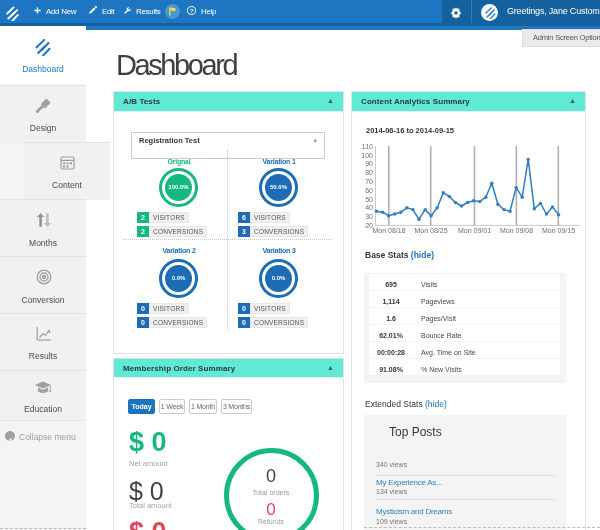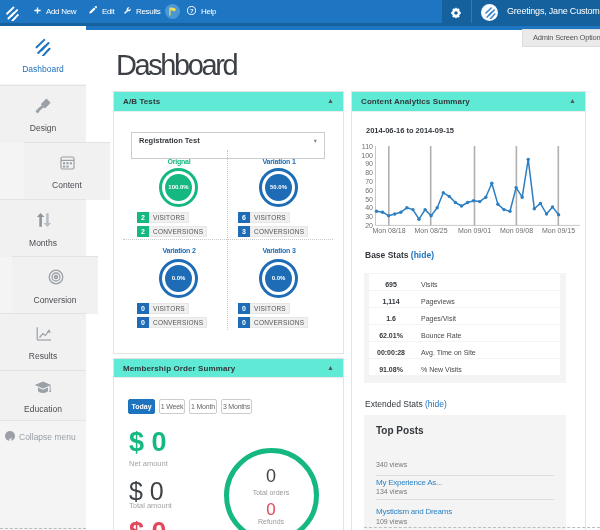--- a/index.html
+++ b/index.html
@@ -139,21 +139,21 @@
     </div>
 
     <div class="side-item" style="top:173px;height:57px;">
       <svg style="top:12px;" width="16" height="16" viewBox="0 0 16 16">
           <path fill="#8f959b" d="M4.6 1 0.9 5h2.4v9.8h2.6V5h2.4z"></path>
           <path fill="#b9bec3" d="M11.4 15 7.7 11h2.4V1.2h2.6V11h2.4z"></path>
         </svg>
       <div class="lbl" style="top:38px;">Months</div>
     </div>
 
-    <div class="side-item" style="top:230px;height:57px;margin-left:12px;">
+    <div class="side-item" style="top:230px;height:57px;">
       <svg style="top:12px;" width="16" height="16" viewBox="0 0 16 16">
           <g fill="none" stroke="#9aa0a6">
             <circle cx="8" cy="8" r="6.8" stroke-width="1.3"></circle>
             <circle cx="8" cy="8" r="4" stroke-width="1.3"></circle>
             <circle cx="8" cy="8" r="1.4" stroke-width="1.6"></circle>
           </g>
         </svg>
       <div class="lbl" style="top:38px;">Conversion</div>
     </div>
 
@@ -340,21 +340,21 @@
     <div style="position:absolute;left:12px;top:181px;width:202px;height:110px;background:#f4f4f4;box-sizing:border-box;padding:1px 6px 0 5px;">
       <div class="srow"><span class="sn">695</span><span class="sl">Visits</span></div>
       <div class="srow"><span class="sn">1,114</span><span class="sl">Pageviews</span></div>
       <div class="srow"><span class="sn">1.6</span><span class="sl">Pages/Visit</span></div>
       <div class="srow"><span class="sn">62.01%</span><span class="sl">Bounce Rate</span></div>
       <div class="srow"><span class="sn">00:00:28</span><span class="sl">Avg. Time on Site</span></div>
       <div class="srow"><span class="sn">91.08%</span><span class="sl">% New Visits</span></div>
     </div>
     <div style="position:absolute;left:13px;top:307px;font-size:8.5px;font-weight:normal;color:#33373c;">Extended Stats <span style="color:#1e73be;">(hide)</span></div>
     <div style="position:absolute;left:12px;top:323px;width:202px;height:123px;background:#f4f4f4;">
-      <div style="position:absolute;left:12px;top:10px;font-size:10px;font-weight:bold;color:#33373c;">Top Posts</div>
+      <div style="position:absolute;left:25px;top:10px;font-size:12px;font-weight:normal;color:#33373c;">Top Posts</div>
       <div style="position:absolute;left:12px;top:46px;font-size:7px;color:#777;">340 views</div>
       <div style="position:absolute;left:12px;top:60px;width:178px;border-top:1px solid #ddd;"></div>
       <div style="position:absolute;left:12px;top:62.8px;font-size:8px;letter-spacing:-0.25px;color:#2c83c4;">My Experience As...</div>
       <div style="position:absolute;left:12px;top:73.4px;font-size:7px;color:#777;">134 views</div>
       <div style="position:absolute;left:12px;top:84px;width:178px;border-top:1px solid #ddd;"></div>
       <div style="position:absolute;left:12px;top:92px;font-size:8px;letter-spacing:-0.25px;color:#2c83c4;">Mysticism and Dreams</div>
       <div style="position:absolute;left:12px;top:102.6px;font-size:7px;color:#777;">109 views</div>
     </div>
   </div>
   <div class="abs" style="left:364px;top:527px;width:236px;border-top:1px dashed #bdbdbd;"></div>

